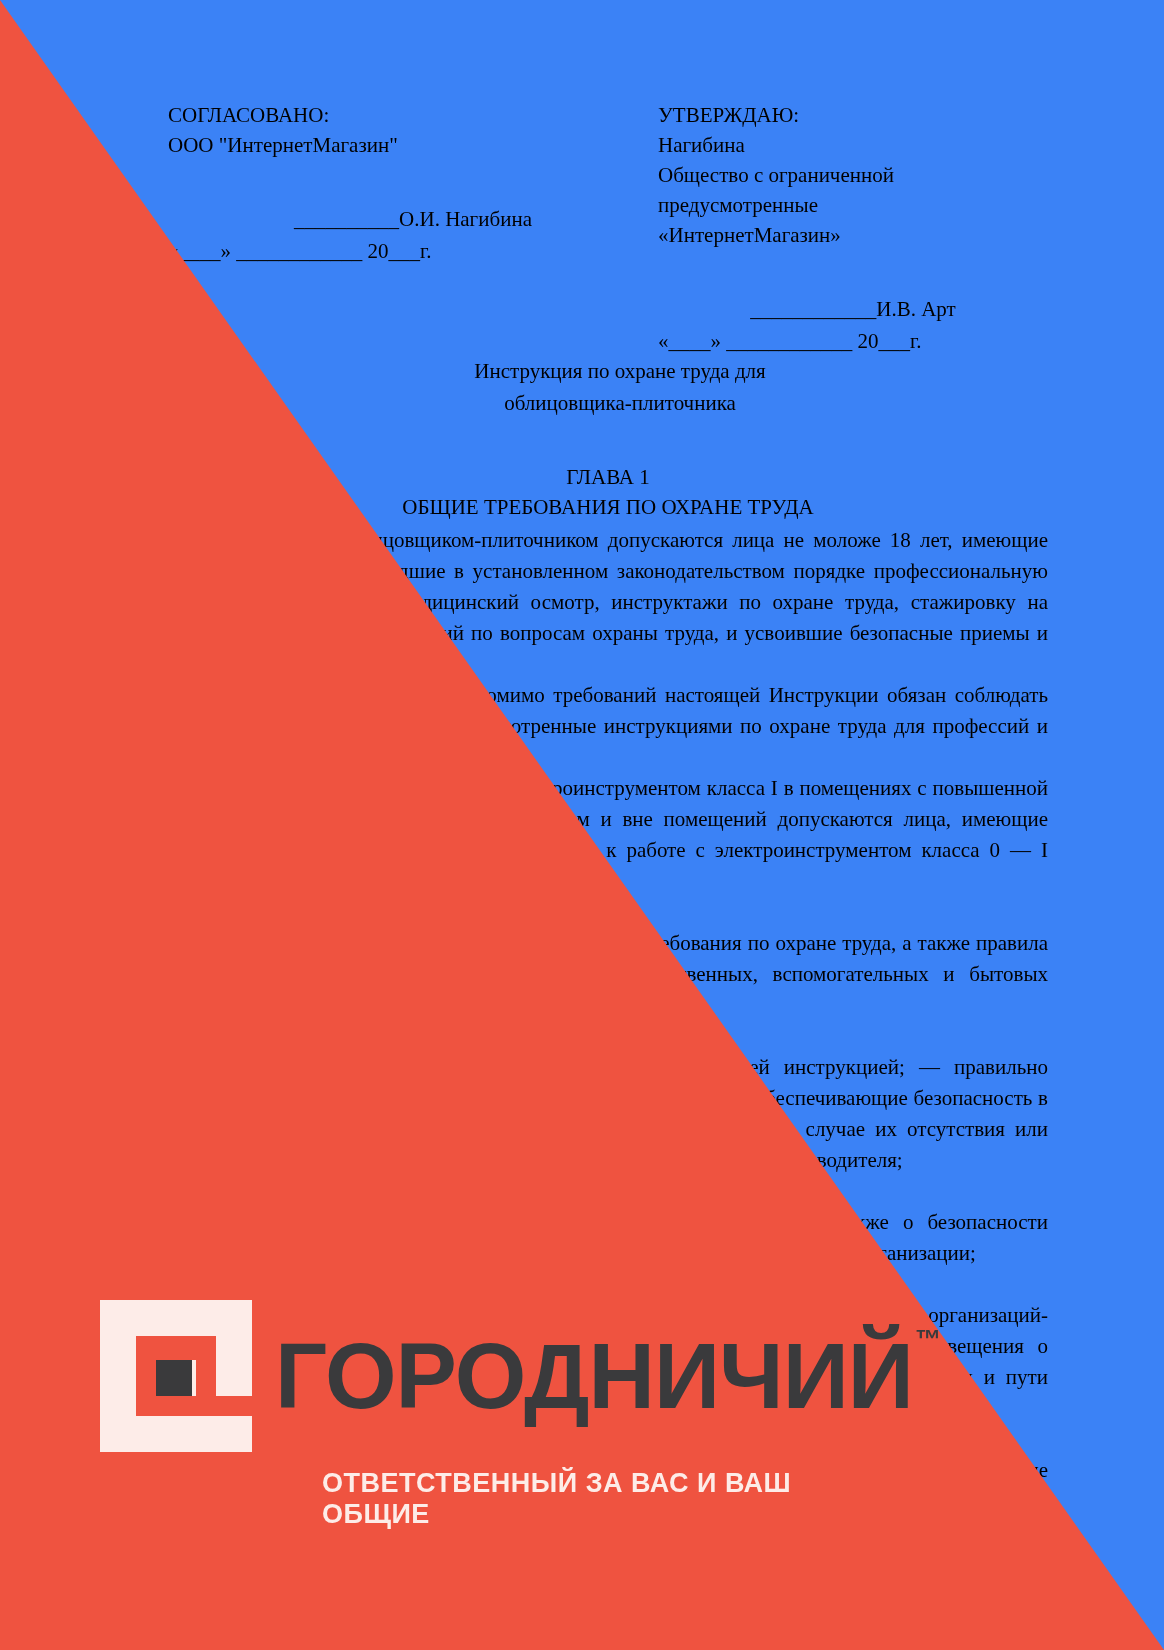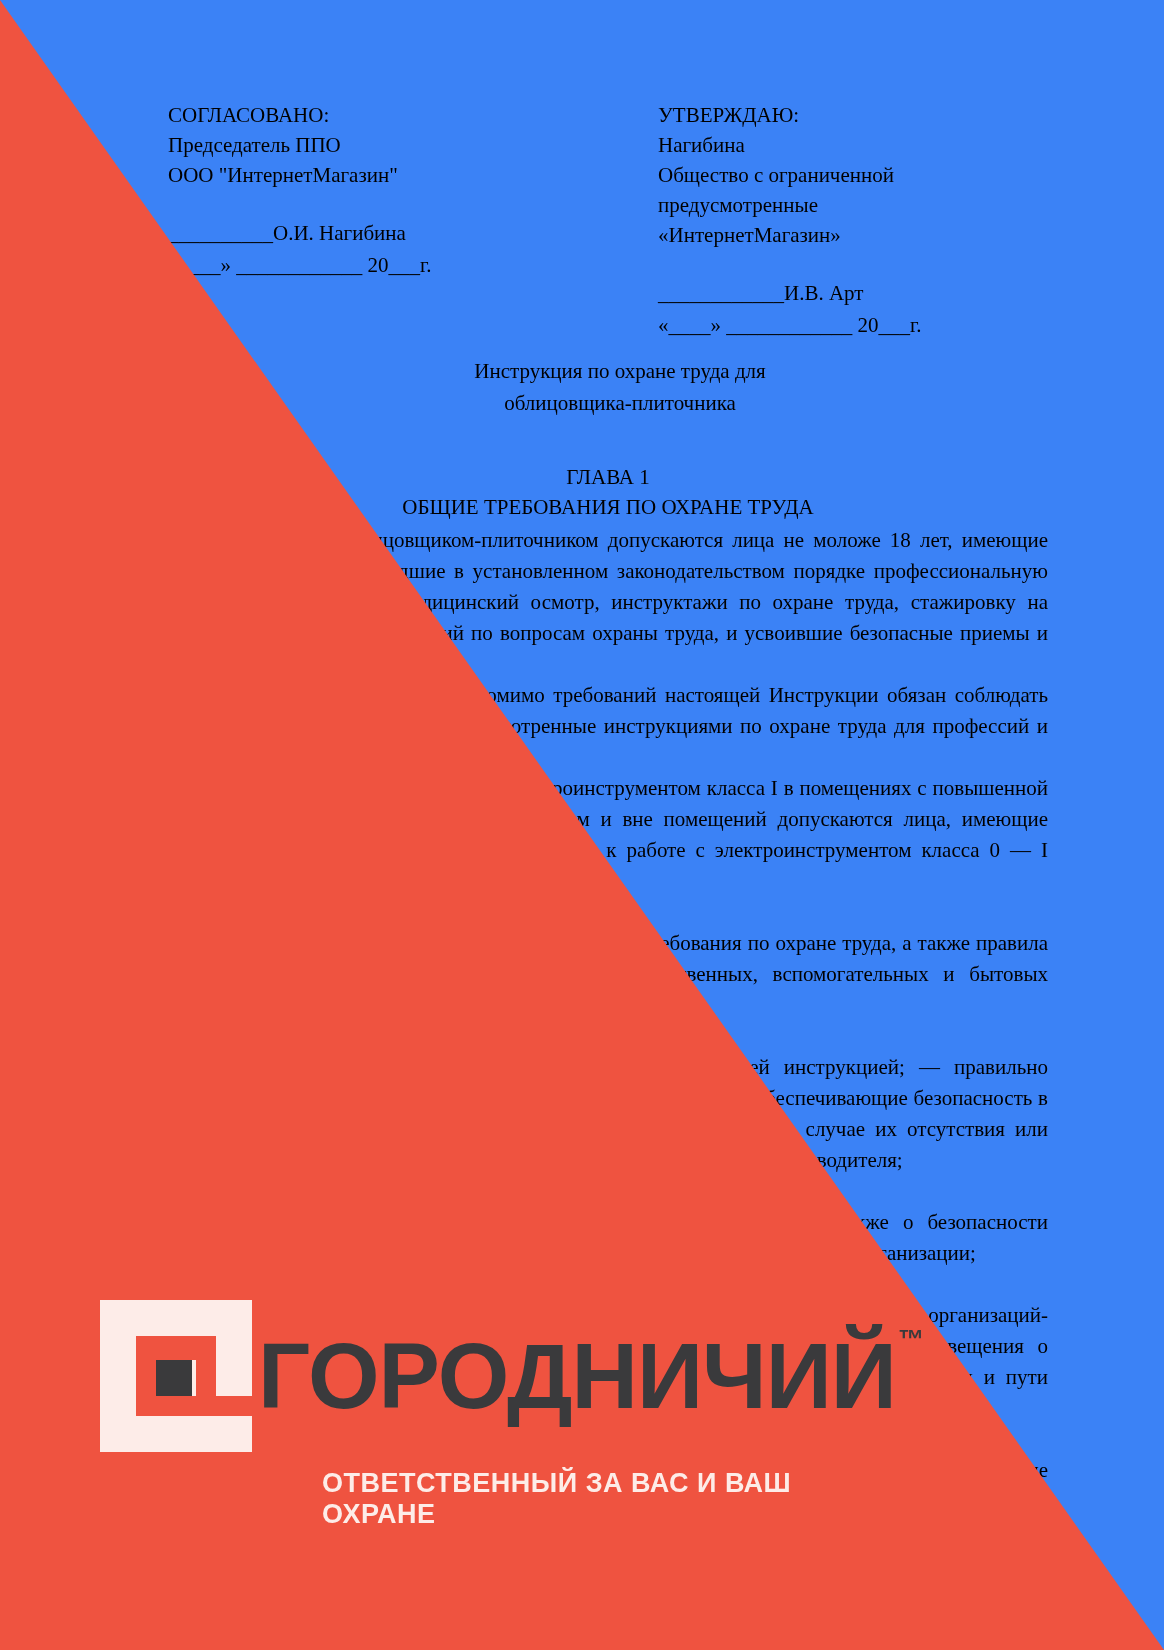--- a/index.html
+++ b/index.html
@@ -46,22 +46,23 @@
     flex-direction: row;
   }
   .hdr-col {
     font-size: 21px;
     line-height: 30px;
     color: #000;
   }
   .hdr-col.left { width: 490px; }
   .hdr-col.right { width: 390px; }
   .sig-line {
-    margin-top: 28px;
+    margin-top: 44px;
     white-space: pre;
+    text-align: center;
   }
   .date-line {
     margin-top: 2px;
     white-space: pre;
   }
   .title-block {
     position: absolute;
     top: 355px;
     left: 180px;
     width: 880px;
@@ -161,21 +162,21 @@
     width: 36px;
     height: 36px;
     background: #3a3a3c;
   }
   .logo-word {
     font-family: "Liberation Sans", sans-serif;
     font-weight: bold;
     font-size: 92px;
     letter-spacing: -1px;
     color: #3a3a3c;
-    margin-left: 6px;
+    margin-left: 23px;
     position: relative;
     line-height: 1;
   }
   .logo-word .tm {
     font-size: 26px;
     vertical-align: super;
     position: relative;
     top: -28px;
     left: 2px;
   }
@@ -192,21 +193,20 @@
 </head>
 <body>
 
 <div class="page">
 
   <div class="doc-content">
 
     <div class="header-block">
       <div class="hdr-col left">
         <div>СОГЛАСОВАНО:</div>
-        <div>Председатель ППО</div>
         <div>ООО "ИнтернетМагазин"</div>
         <div class="sig-line">__________О.И. Нагибина</div>
         <div class="date-line">«____» ____________ 20___г.</div>
       </div>
       <div class="hdr-col right">
         <div>УТВЕРЖДАЮ:</div>
         <div>Нагибина</div>
         <div>Общество с ограниченной</div>
         <div>предусмотренные</div>
         <div>«ИнтернетМагазин»</div>
@@ -247,16 +247,16 @@
         <div class="bar-left"></div>
         <div class="bar-right"></div>
         <div class="bar-bottom"></div>
         <div class="notch"></div>
         <div class="square"></div>
       </div>
       <div class="logo-word">
         <span>ГОРОДНИЧИЙ</span><span class="tm">™</span>
       </div>
     </div>
-    <div class="logo-tagline">ОТВЕТСТВЕННЫЙ ЗА ВАС И ВАШ ОХРАНЕ</div>
+    <div class="logo-tagline">ОТВЕТСТВЕННЫЙ ЗА ВАС И ВАШ ОБЩИЕ</div>
   </div>
 
 </div>
 
 </body></html>

